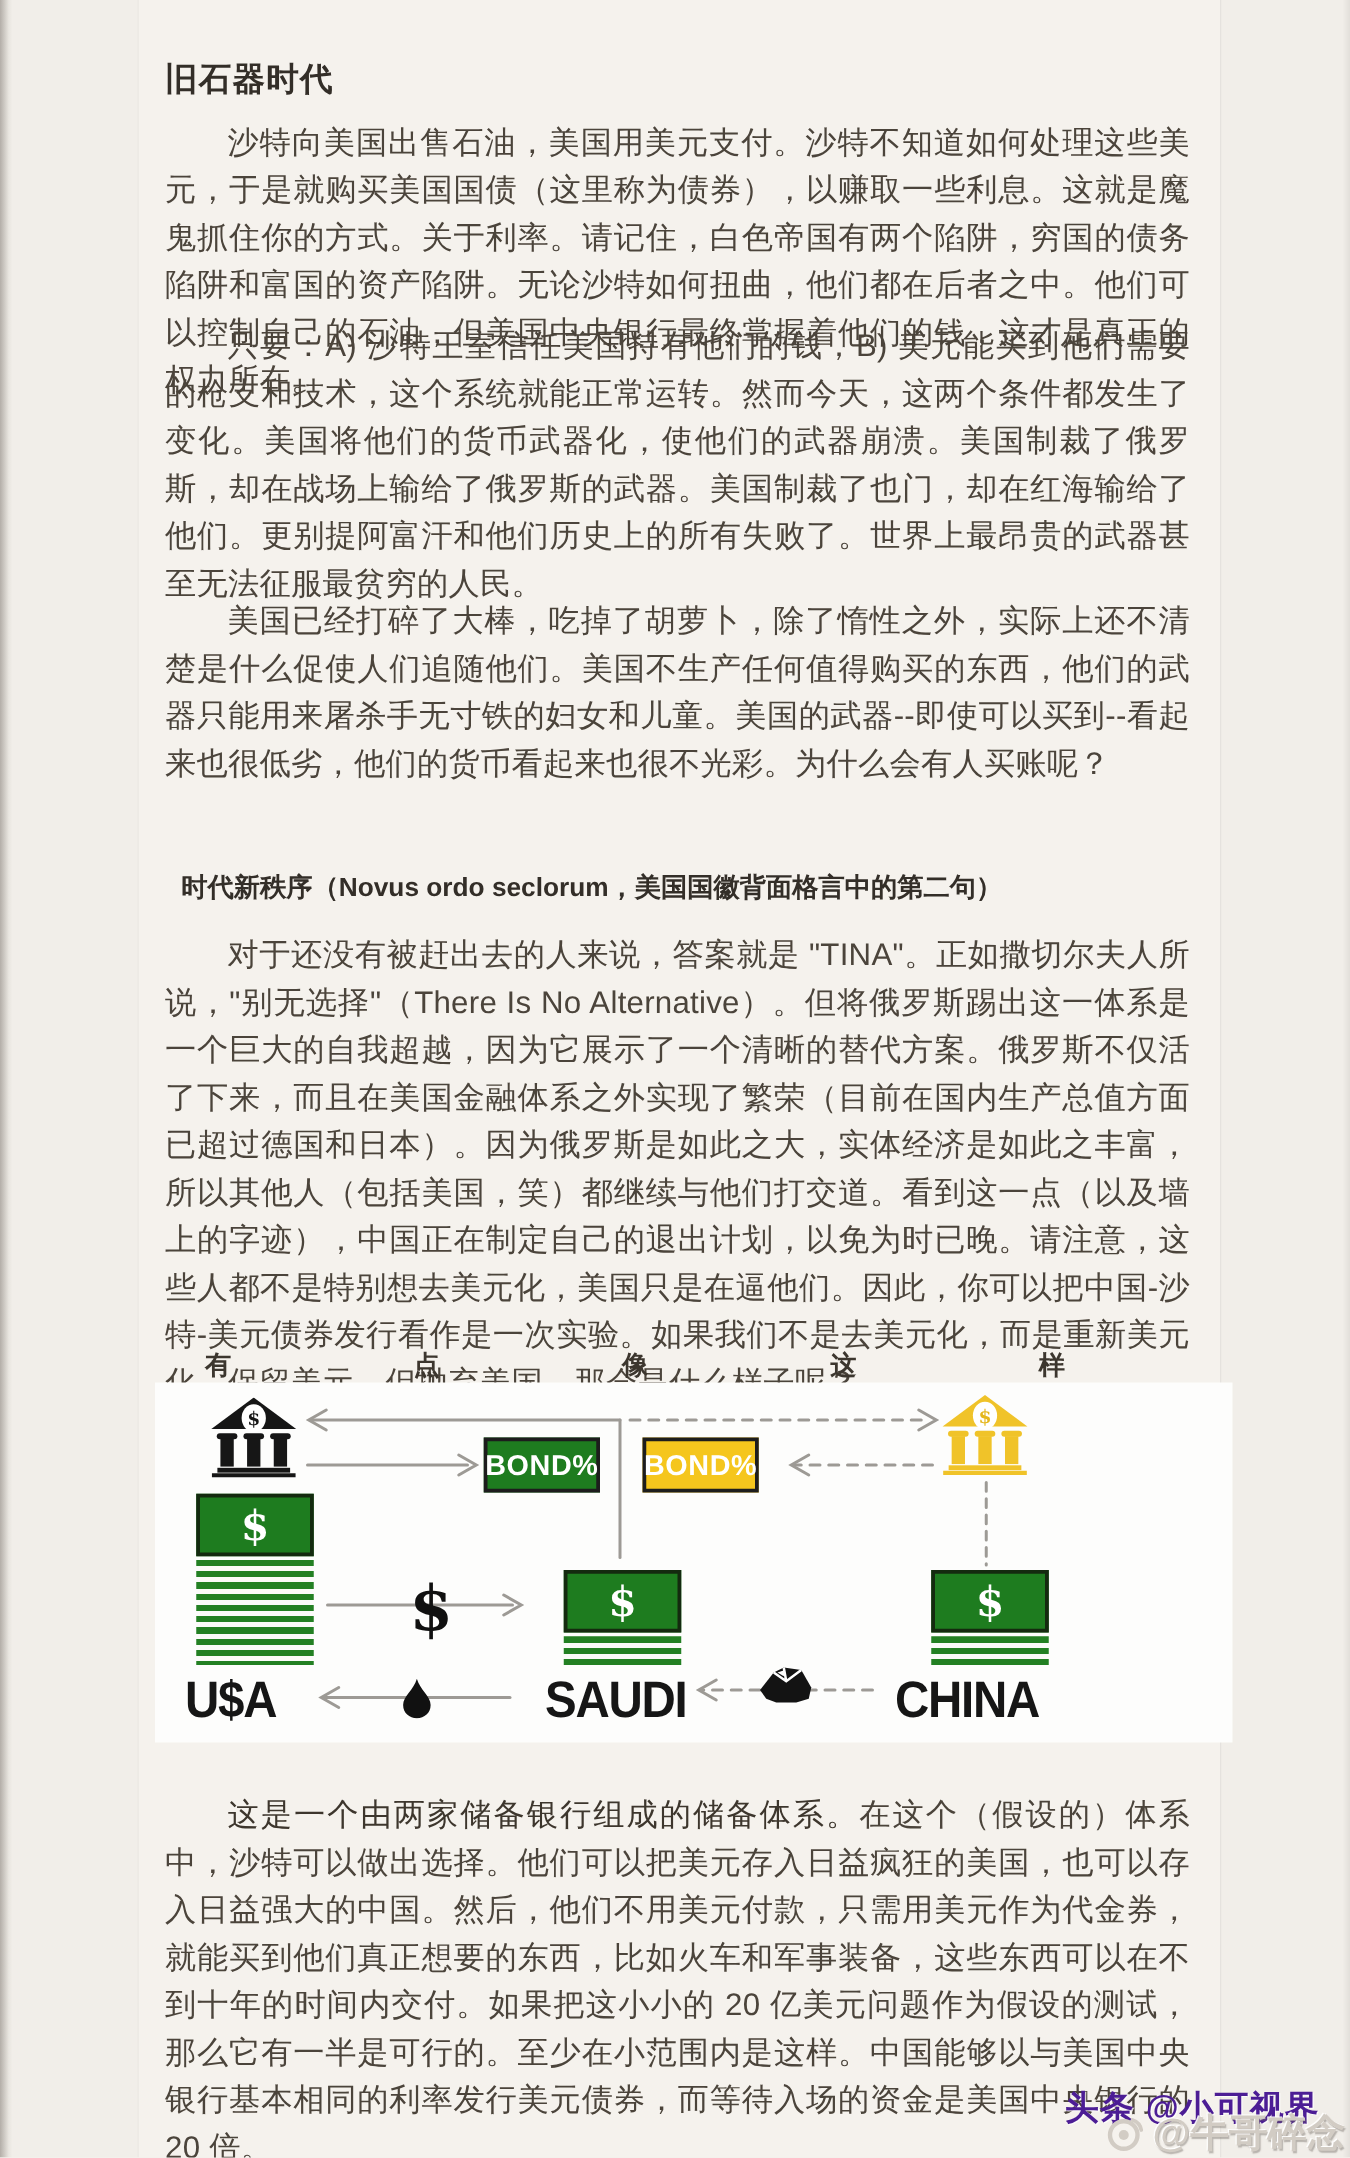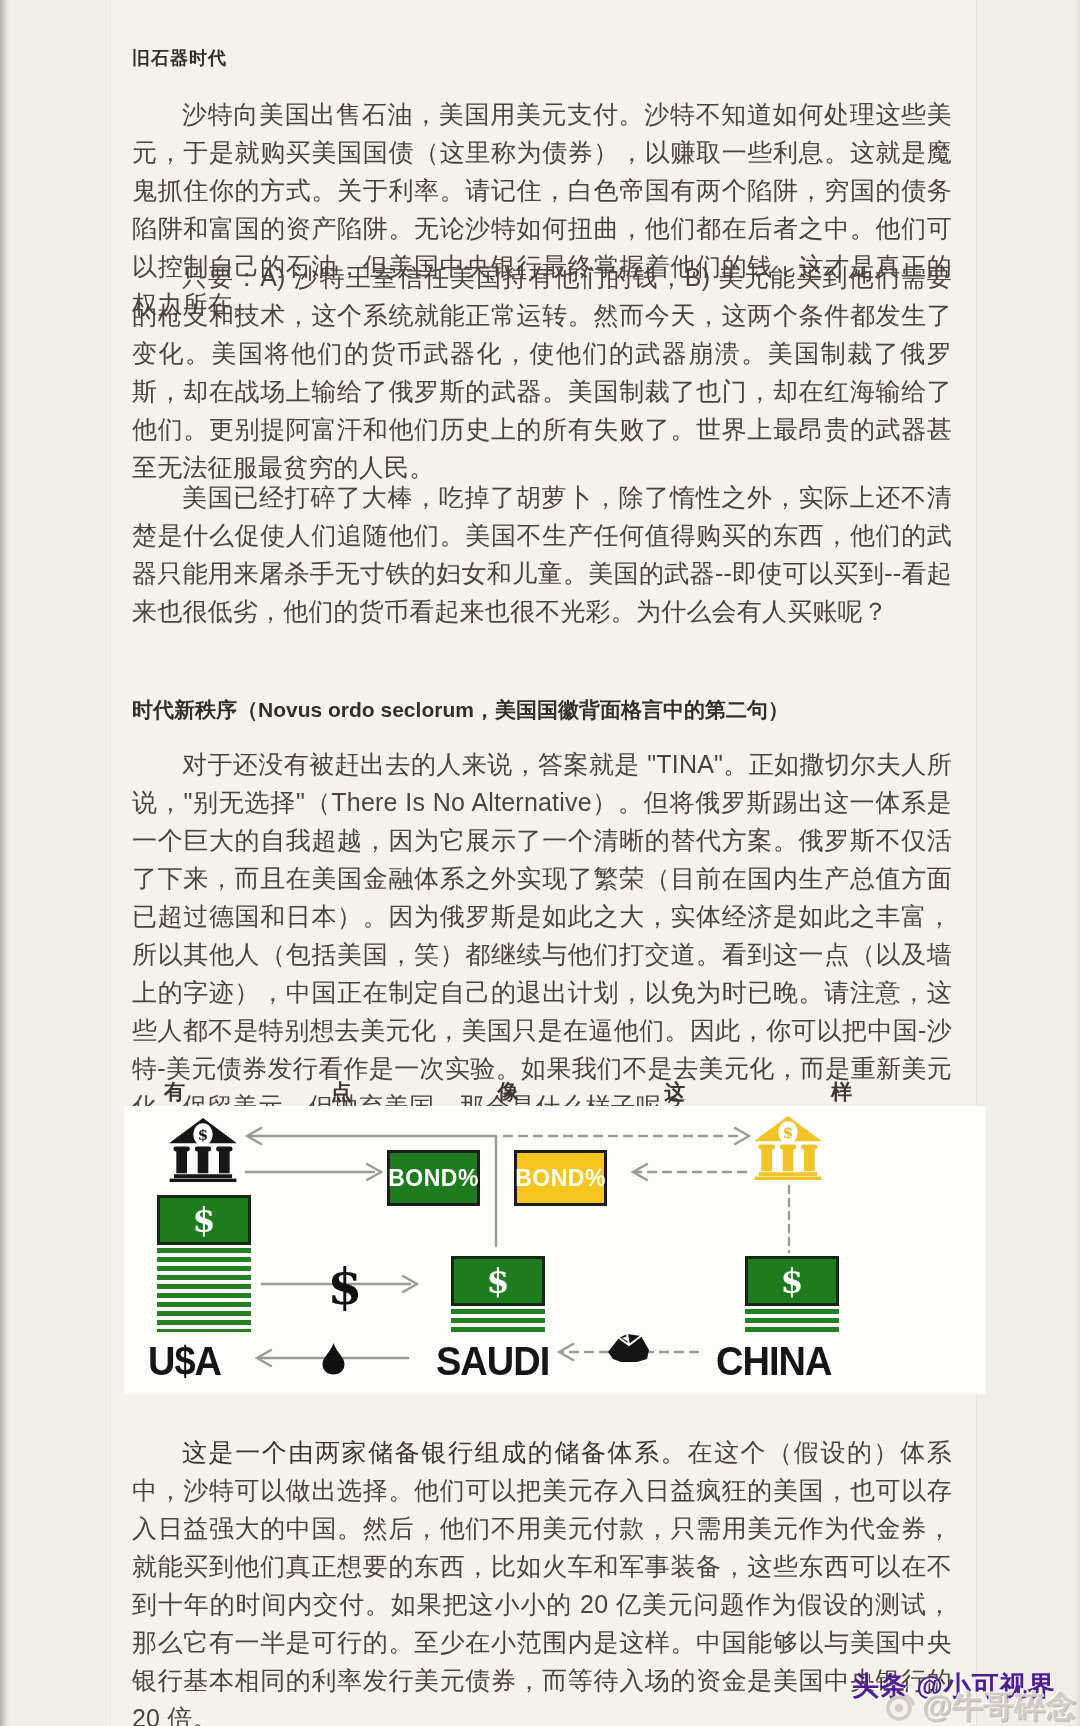--- a/index.html
+++ b/index.html
@@ -7,40 +7,40 @@
     width:1080px;height:1726px;position:relative;overflow:hidden;
     background:#f1eee9;
     font-family:"Liberation Sans","DejaVu Sans",sans-serif;
   }
   .left-edge{position:absolute;left:0;top:0;bottom:0;width:10px;
     background:linear-gradient(90deg,#b3aea8,#e9e6e0 70%,rgba(0,0,0,0));}
   .right-edge{position:absolute;right:0;top:0;bottom:0;width:6px;
     background:linear-gradient(270deg,#e2dfda,rgba(0,0,0,0));}
   .content-panel{position:absolute;left:110px;top:0;bottom:0;width:865px;
     background:#f5f2ed;border-left:1px solid rgba(0,0,0,.045);border-right:1px solid rgba(0,0,0,.06);}
-  .h1{position:absolute;left:132px;top:46px;font-size:18px;font-weight:bold;color:#332e28;letter-spacing:1px;text-align:right;}
+  .h1{position:absolute;left:132px;top:46px;font-size:26px;font-weight:bold;color:#332e28;letter-spacing:1px;text-align:right;}
   .para{position:absolute;left:132px;width:820px;font-size:25px;line-height:38px;
     text-align:justify;text-indent:2em;color:#4b443b;letter-spacing:.2px;}
   #p1{top:95px;} #p2{top:258px;} #p3{top:478px;} #p4{top:745px;} #p5{top:1433px;}
-  .h2{position:absolute;left:132px;top:696px;font-size:21px;font-weight:bold;color:#332e28;}
+  .h2{position:absolute;left:145px;top:696px;font-size:21px;font-weight:bold;color:#332e28;}
   .lead-bold{font-weight:normal;color:#3d362d;}
   .caption-row{position:absolute;left:164px;top:1078px;width:688px;display:flex;
     justify-content:space-between;font-size:21px;font-weight:bold;color:#3c362e;}
   
   .diagram{position:absolute;left:124px;top:1106px;width:862px;height:288px;background:#fdfdfc;}
   .arrows{position:absolute;left:0;top:0;}
   .bank{position:absolute;width:72px;height:64px;}
   .bank svg{display:block;width:100%;height:100%;}
   .bank-us{left:43px;top:12px;color:#161616;}
   .bank-cn{left:628px;top:10px;color:#f0c329;}
   .bank-symbol{position:absolute;left:50%;top:17px;transform:translate(-50%,-50%);
     font-family:"DejaVu Serif",serif;font-weight:bold;font-size:15px;}
   .bank-us .bank-symbol{color:#161616;}
   .bank-cn .bank-symbol{color:#e5b71c;}
-  .bond{position:absolute;width:93px;height:56px;border:3px solid #1d1d1d;box-sizing:border-box;
+  .bond{position:absolute;width:93px;height:44px;border:3px solid #1d1d1d;box-sizing:border-box;
     display:flex;align-items:center;justify-content:center;color:#fff;font-weight:bold;
     font-size:23px;letter-spacing:.5px;}
   .bond-us{left:263px;top:44px;background:#1e7c1f;}
   .bond-cn{left:390px;top:44px;background:#f5c61d;}
   .bill{position:absolute;width:94px;height:50px;background:#1e7c1f;border:3px solid #142a0f;
     box-sizing:border-box;display:flex;align-items:center;justify-content:center;}
   .bill span{color:#fff;font-family:"DejaVu Serif",serif;font-weight:bold;font-size:33px;line-height:1;}
   .bill-usa{left:33px;top:89px;}
   .bill-saudi{left:327px;top:150px;}
   .bill-china{left:621px;top:150px;}

